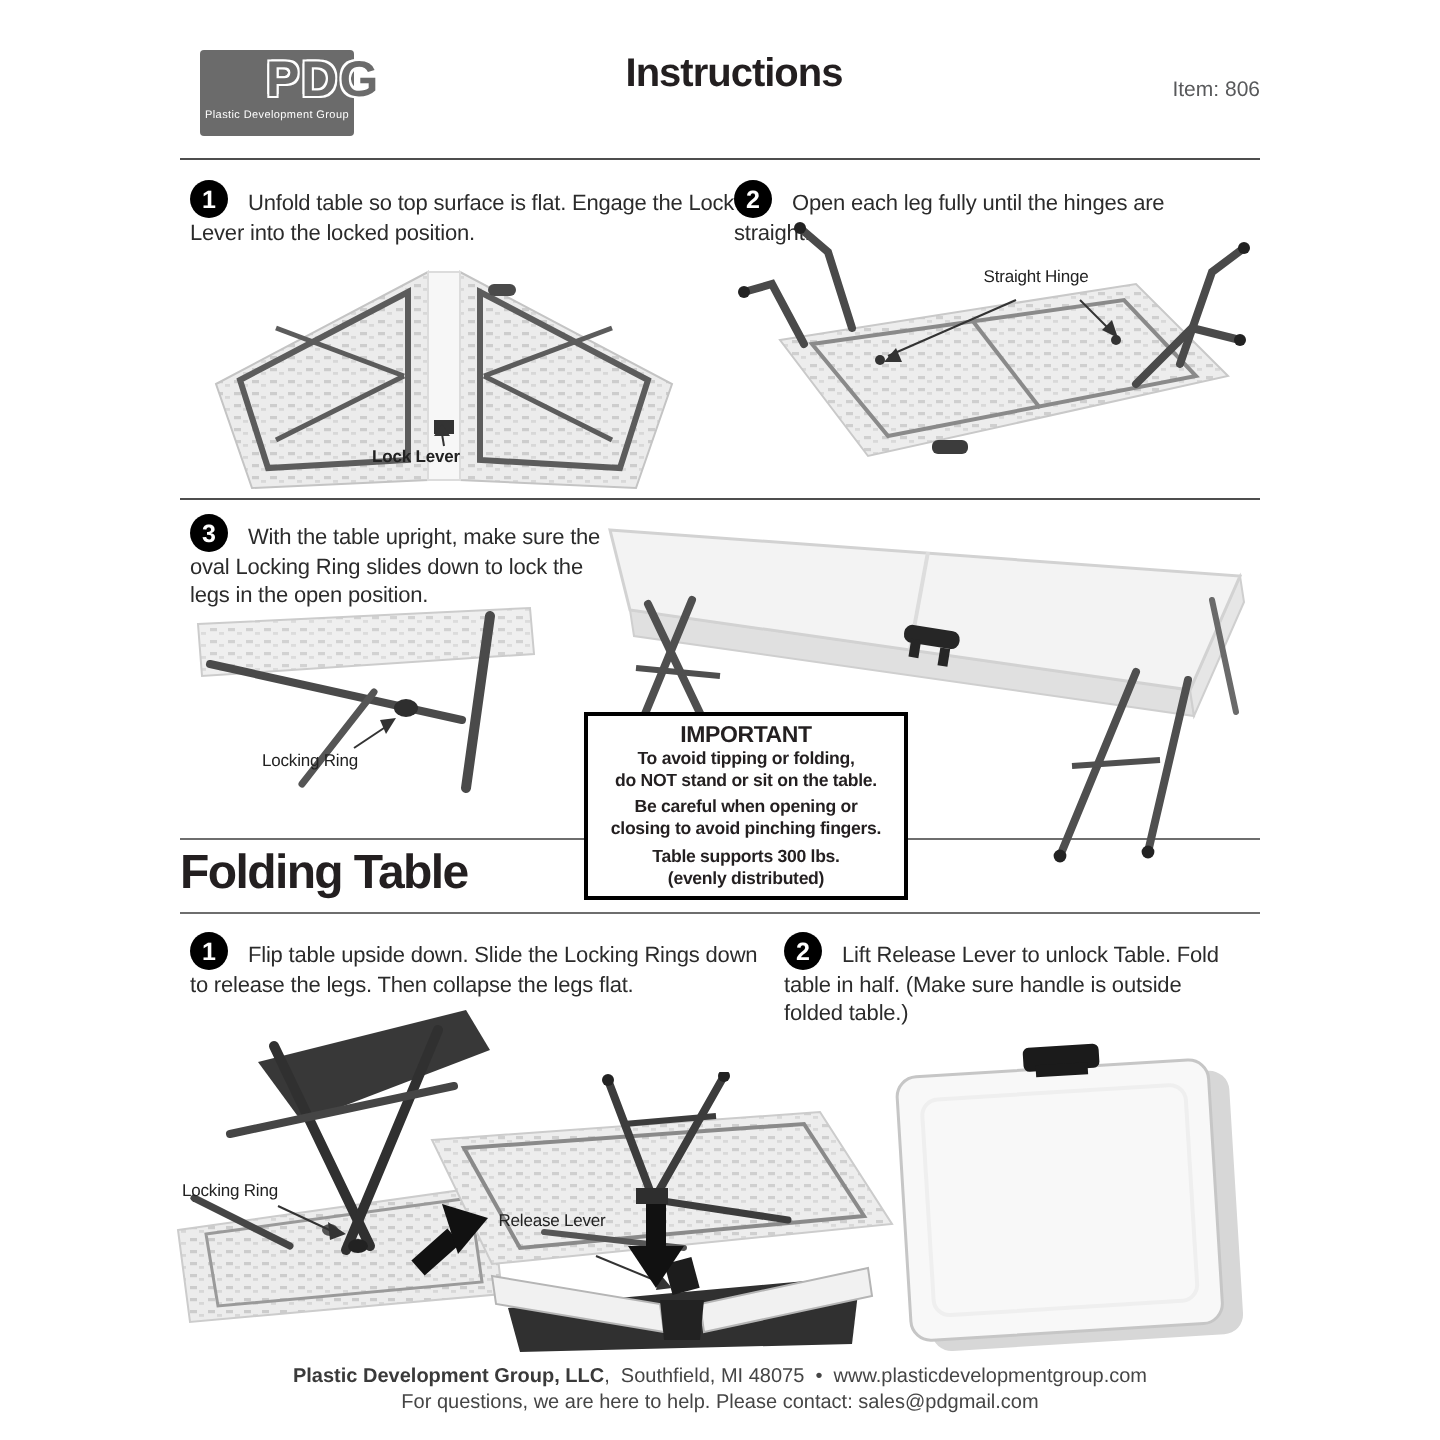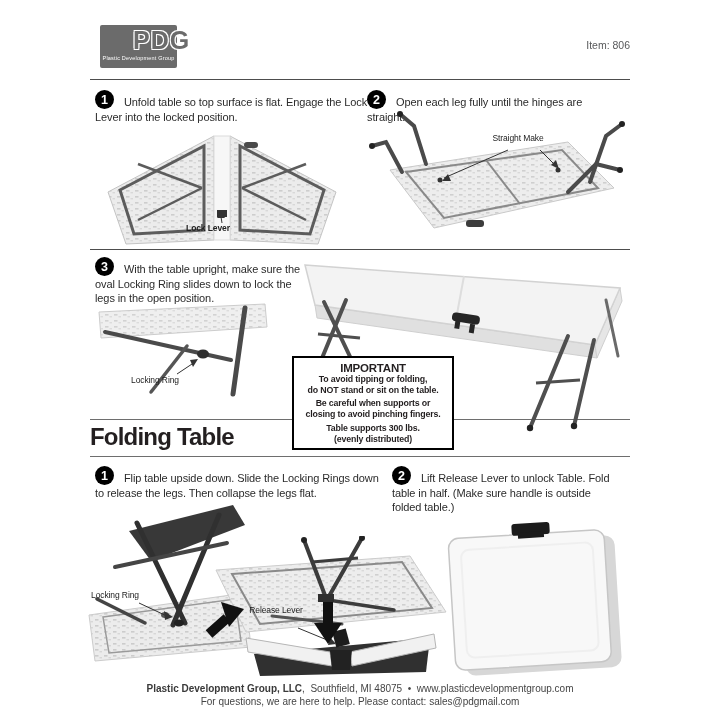--- a/index.html
+++ b/index.html
@@ -60,20 +60,21 @@
 </head>
 <body>
 
 <div class="page">
 
   <div class="abs logo">
     <div class="logo-acronym">PDG</div>
     <div class="logo-company">Plastic Development Group</div>
   </div>
   <div class="abs title-block">
+    <div class="page-subtitle">Instructions</div>
   </div>
   <div class="abs item-number">Item: 806</div>
   <div class="abs rule" style="left:90px;top:79px;width:540px;"></div>
 
   <div class="step" style="left:95px;top:90px;width:282px;">
     <span class="badge">1</span>
     <p class="step-text">Unfold table so top surface is flat. Engage the Lock Lever into the locked position.</p>
   </div>
 
   <div class="fig" style="left:98px;top:128px;width:248px;height:118px;font-weight:bold;">
@@ -128,21 +129,21 @@
       <circle cx="254" cy="16" r="3" fill="#222"></circle>
       <circle cx="252" cy="62" r="3" fill="#222"></circle>
       <circle cx="72" cy="72" r="2.5" fill="#333"></circle>
       <circle cx="190" cy="62" r="2.5" fill="#333"></circle>
       <line x1="140" y1="42" x2="76" y2="70" stroke="#333" stroke-width="1"></line>
       <polygon points="80,66 74,73 83,73" fill="#333"></polygon>
       <line x1="172" y1="42" x2="188" y2="58" stroke="#333" stroke-width="1"></line>
       <polygon points="183,57 191,61 188,52" fill="#333"></polygon>
       <rect x="98" y="112" width="18" height="7" rx="3" fill="#3c3c3c"></rect>
     </svg>
-    <div class="fig-label" style="left:95px;top:26px;width:110px;">Straight Make</div>
+    <div class="fig-label" style="left:95px;top:26px;width:110px;">Straight Hinge</div>
   </div>
 
   <div class="abs rule" style="left:90px;top:249px;width:540px;border-top-width:1.3px;"></div>
 
   <div class="step z2" style="left:95px;top:257px;width:218px;">
     <span class="badge">3</span>
     <p class="step-text">With the table upright, make sure the oval Locking Ring slides down to lock the legs in the open position.</p>
   </div>
 
   <div class="fig z2" style="left:95px;top:300px;width:178px;height:100px;">
@@ -187,21 +188,21 @@
       <rect x="184" y="66" width="28" height="9" rx="4" fill="#262626" transform="rotate(9 198 70)"></rect>
       <rect x="188" y="73" width="5" height="9" fill="#262626" transform="rotate(9 198 70)"></rect>
       <rect x="203" y="75" width="5" height="9" fill="#262626" transform="rotate(9 198 70)"></rect>
     </svg>
   </div>
 
   <div class="abs important-box">
     <div class="imp-title">IMPORTANT</div>
     <div class="imp-line">To avoid tipping or folding,</div>
     <div class="imp-line">do NOT stand or sit on the table.</div>
-    <div class="imp-line imp-gap">Be careful when supports or</div>
+    <div class="imp-line imp-gap">Be careful when opening or</div>
     <div class="imp-line">closing to avoid pinching fingers.</div>
     <div class="imp-line imp-gap">Table supports 300 lbs.</div>
     <div class="imp-line">(evenly distributed)</div>
   </div>
 
   <div class="abs rule-thin" style="left:90px;top:419px;width:540px;"></div>
   <div class="abs section-heading z1">Folding Table</div>
   <div class="abs rule-thin" style="left:90px;top:456px;width:540px;"></div>
 
   <div class="step" style="left:95px;top:466px;width:295px;">

